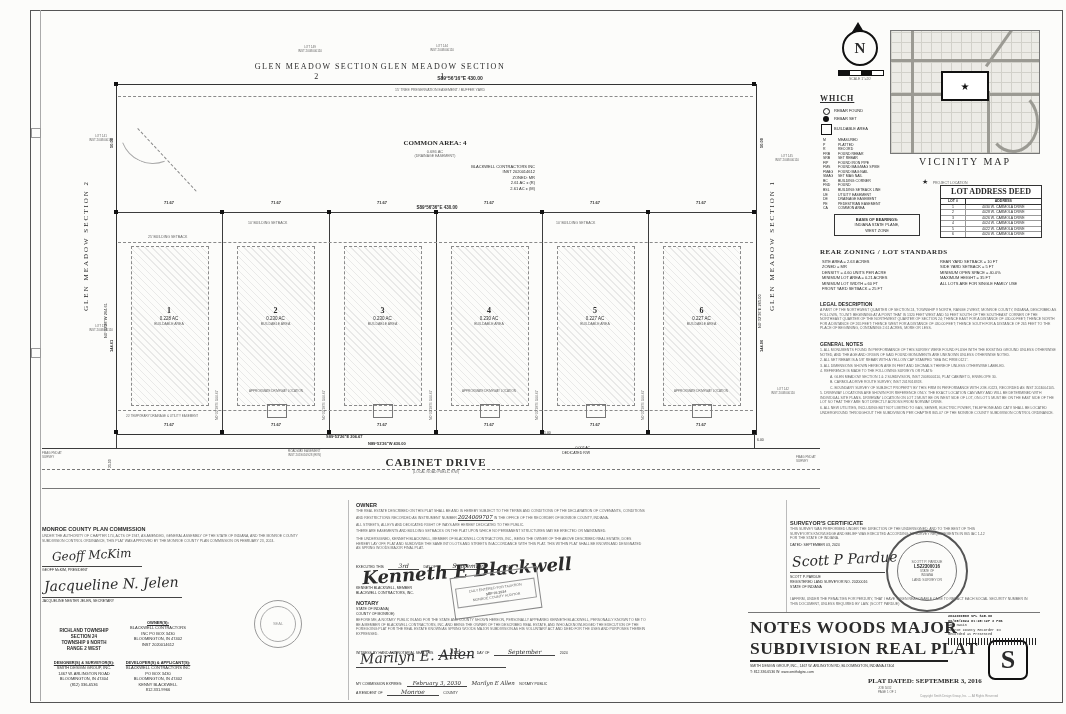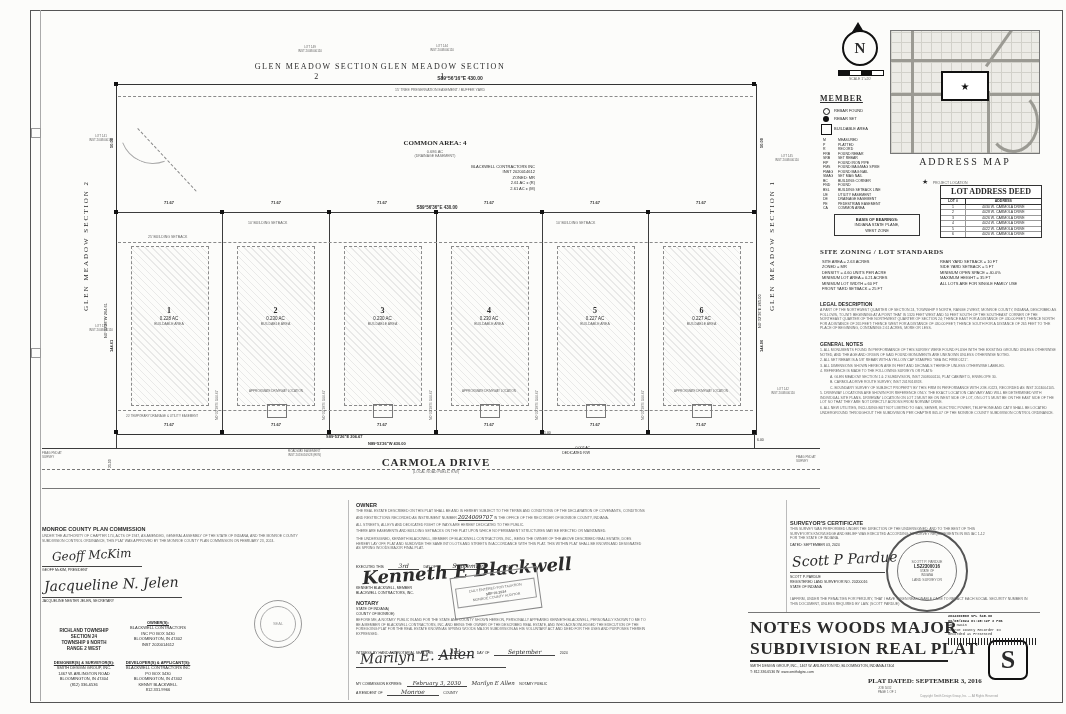--- a/index.html
+++ b/index.html
@@ -197,21 +197,21 @@
     <div class="abs t4 vrl b" style="left:109px;top:118px;height:30px;">50.00</div>
     <div class="abs t4 vrl b" style="left:109px;top:318px;height:34px;">144.61</div>
     <div class="abs t4 vrl b" style="left:759px;top:118px;height:30px;">50.00</div>
     <div class="abs t4 vrl b" style="left:759px;top:318px;height:34px;">144.06</div>
 
     <div class="vline" style="left:116px;top:433px;height:15px;"></div>
     <div class="vline" style="left:754px;top:433px;height:15px;"></div>
     <div class="hline" style="left:42px;top:448px;width:778px;"></div>
     <div class="dash-h" style="left:42px;top:469px;width:778px;border-top-color:#777;"></div>
     <div class="hline" style="left:42px;top:488px;width:778px;background:#777;"></div>
-    <div class="abs t11 b serif c" style="left:368px;top:456px;width:136px;letter-spacing:1px;">CARMOLA DRIVE</div>
+    <div class="abs t11 b serif c" style="left:368px;top:456px;width:136px;letter-spacing:1px;">CABINET DRIVE</div>
     <div class="abs t35 c gray" style="left:368px;top:470px;width:136px;">(LOCAL ROAD PUBLIC R/W)</div>
     <div class="abs t3 gray" style="left:288px;top:450px;width:60px;">
       <div>ROADWAY EASEMENT</div>
       <div>INST 2019016928 (R/W)</div>
     </div>
     <div class="abs t3 gray" style="left:42px;top:452px;width:30px;">FMAG FND AT SURVEY</div>
     <div class="abs t3 gray" style="left:796px;top:456px;width:30px;">FMAG FND AT SURVEY</div>
 
     <div class="mk" style="left:114px;top:82px;"></div>
     <div class="mk" style="left:752px;top:82px;"></div>
@@ -236,21 +236,21 @@
     <div>
       <div class="abs" style="left:852px;top:22px;width:0;height:0;border-left:6px solid transparent;border-right:6px solid transparent;border-bottom:10px solid #111;"></div>
       <div class="abs circle" style="left:842px;top:30px;width:32px;height:32px;border:2px solid #111;display:flex;align-items:center;justify-content:center;">
         <span class="serif b" style="font-size:15px;">N</span>
       </div>
       <div class="abs" style="left:838px;top:70px;width:44px;height:4px;border:1px solid #111;background:repeating-linear-gradient(90deg,#111 0 11px,#fff 11px 22px);"></div>
       <div class="abs t35 c gray" style="left:830px;top:77px;width:60px;">SCALE 1"=20'</div>
     </div>
 
     <div>
-      <div class="abs t8 b serif" style="left:820px;top:94px;letter-spacing:1px;text-decoration:underline;">MEMBER</div>
+      <div class="abs t8 b serif" style="left:820px;top:94px;letter-spacing:1px;text-decoration:underline;">WHICH</div>
       <div class="abs circle" style="left:823px;top:108px;width:5px;height:5px;border:1px solid #111;"></div>
       <div class="abs t4" style="left:834px;top:108px;">REBAR FOUND</div>
       <div class="abs circle" style="left:823px;top:116px;width:6px;height:6px;background:#111;"></div>
       <div class="abs t4" style="left:834px;top:116px;">REBAR SET</div>
       <div class="abs" style="left:821px;top:124px;width:9px;height:9px;border:1px solid #111;"></div>
       <div class="abs t4" style="left:834px;top:126px;">BUILDABLE AREA</div>
       <div class="abs" style="left:823px;top:138px;width:85px;">
         <div class="t35"><span style="display:inline-block;width:15px;">M</span><span>MEASURED</span></div>
         <div class="t35"><span style="display:inline-block;width:15px;">P</span><span>PLATTED</span></div>
         <div class="t35"><span style="display:inline-block;width:15px;">R</span><span>RECORD</span></div>
@@ -275,21 +275,21 @@
         <div class="road" style="left:0;top:28px;width:148px;height:3px;"></div>
         <div class="road" style="left:0;top:62px;width:148px;height:3px;"></div>
         <div class="road" style="left:20px;top:0;width:3px;height:122px;"></div>
         <div class="road" style="left:96px;top:60px;width:3px;height:62px;"></div>
         <div class="road" style="left:108px;top:-10px;width:3px;height:50px;transform:rotate(35deg);"></div>
         <div class="abs" style="left:96px;top:60px;width:46px;height:56px;border:3px solid #9b9a93;border-color:transparent #9b9a93 #9b9a93 transparent;border-radius:50%;"></div>
         <div class="abs" style="left:50px;top:40px;width:44px;height:26px;background:#fff;border:2px solid #111;display:flex;align-items:center;justify-content:center;">
           <span style="font-size:10px;color:#111;">★</span>
         </div>
       </div>
-      <div class="abs t10 serif c" style="left:900px;top:156px;width:130px;letter-spacing:2px;">ADDRESS MAP</div>
+      <div class="abs t10 serif c" style="left:900px;top:156px;width:130px;letter-spacing:2px;">VICINITY MAP</div>
       <div class="abs" style="left:922px;top:170px;width:100px;">
         <span style="font-size:7px;">★</span>
         <span class="t35 gray">PROJECT LOCATION</span>
       </div>
     </div>
 
     <div class="abs" style="left:940px;top:185px;width:100px;border:1px solid #333;background:#fff;">
       <div class="t8 b serif c" style="border-bottom:1px solid #333;padding:1px 0;">LOT ADDRESS DEED</div>
       <div style="display:flex;border-bottom:1px solid #333;">
         <div class="t35 b c" style="width:24%;border-right:1px solid #333;">LOT #</div>
@@ -321,21 +321,21 @@
       </div>
     </div>
 
     <div class="abs c" style="left:834px;top:214px;width:84px;border:1px solid #333;padding:2px 0;">
       <div class="t4 b">BASIS OF BEARINGS:</div>
       <div class="t4">INDIANA STATE PLANE,</div>
       <div class="t4">WEST ZONE</div>
     </div>
 
     <div>
-      <div class="abs t7 b serif" style="left:820px;top:248px;letter-spacing:.5px;">SITE ZONING / LOT STANDARDS</div>
+      <div class="abs t7 b serif" style="left:820px;top:248px;letter-spacing:.5px;">REAR ZONING / LOT STANDARDS</div>
       <div class="abs" style="left:822px;top:259px;width:112px;">
         <div class="t4">SITE AREA = 2.63 ACRES</div>
         <div class="t4">ZONED = MR</div>
         <div class="t4">DENSITY = 4.60 UNITS PER ACRE</div>
         <div class="t4">MINIMUM LOT AREA = 0.21 ACRES</div>
         <div class="t4">MINIMUM LOT WIDTH = 60 FT</div>
         <div class="t4">FRONT YARD SETBACK = 25 FT</div>
       </div>
       <div class="abs" style="left:940px;top:259px;width:112px;">
         <div class="t4">REAR YARD SETBACK = 10 FT</div>

